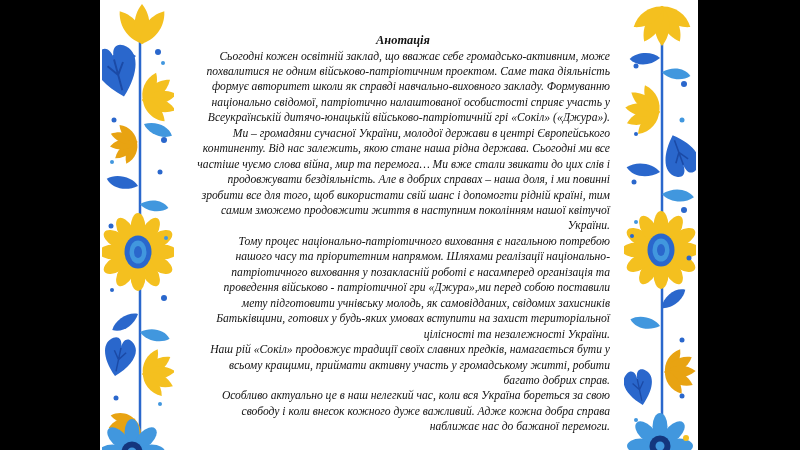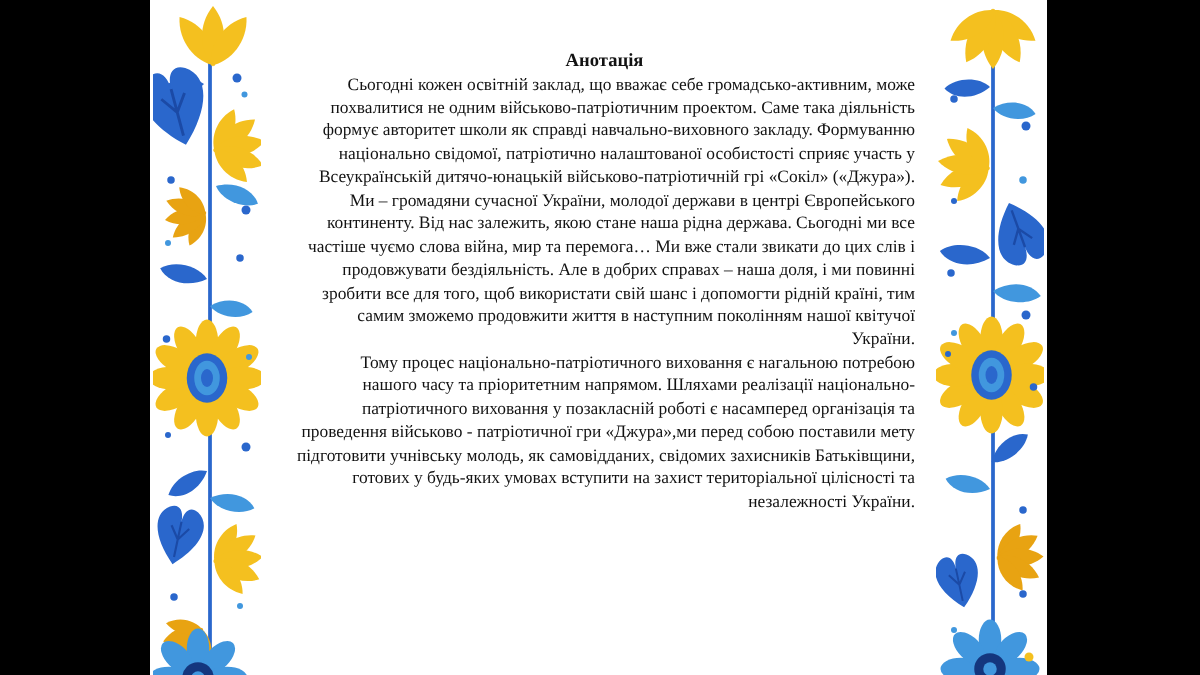--- a/index.html
+++ b/index.html
@@ -18,20 +18,21 @@
   .stem{stroke:var(--blue);stroke-width:2.5;fill:none;}
   .c-yellow{fill:var(--yellow);}
   .c-yellow-deep{fill:var(--yellow-deep);}
   .c-blue{fill:var(--blue);}
   .c-blue2{fill:var(--blue-light);}
   .c-navy{fill:var(--navy);}
   .vein{stroke:var(--blue-deep);stroke-width:1.2;fill:none;}
   .textblock{
     position:absolute;left:96px;top:33px;width:414px;
     color:var(--text,#121212);
+    font-style:italic;
   }
   .title{
     font-weight:bold;font-size:12.4px;line-height:15.5px;
     text-align:center;margin:0;
   }
   .textblock p{
     margin:0;font-size:11.6px;line-height:15.45px;text-indent:12px;
     text-align:right;
   }
 </style>
@@ -157,15 +158,17 @@
       <circle cx="12" cy="420" r="2" class="c-blue2"></circle>
       <circle cx="62" cy="438" r="3" class="c-yellow"></circle>
     </g>
   </svg>
 
   <div class="textblock">
     <div class="title">Анотація</div>
     <p>Сьогодні кожен освітній заклад, що вважає себе громадсько-активним, може похвалитися не одним військово-патріотичним проектом. Саме така діяльність формує авторитет школи як справді навчально-виховного закладу. Формуванню національно свідомої, патріотично налаштованої особистості сприяє участь у Всеукраїнській дитячо-юнацькій військово-патріотичній грі «Сокіл» («Джура»).</p>
     <p>Ми – громадяни сучасної України, молодої держави в центрі Європейського континенту. Від нас залежить, якою стане наша рідна держава. Сьогодні ми все частіше чуємо слова війна, мир та перемога… Ми вже стали звикати до цих слів і продовжувати бездіяльність. Але в добрих справах – наша доля, і ми повинні зробити все для того, щоб використати свій шанс і допомогти рідній країні, тим самим зможемо продовжити життя в наступним поколінням нашої квітучої України.</p>
     <p>Тому процес національно-патріотичного виховання є нагальною потребою нашого часу та пріоритетним напрямом. Шляхами реалізації національно-патріотичного виховання у позакласній роботі є насамперед організація та проведення військово - патріотичної гри «Джура»,ми перед собою поставили мету підготовити учнівську молодь, як самовідданих, свідомих захисників Батьківщини, готових у будь-яких умовах вступити на захист територіальної цілісності та незалежності України.</p>
+    <p>Наш рій «Сокіл» продовжує традиції своїх славних предків, намагається бути у всьому кращими, приймати активну участь у громадському житті, робити багато добрих справ.</p>
+    <p>Особливо актуально це в наш нелегкий час, коли вся Україна бореться за свою свободу і коли внесок кожного дуже важливий. Адже кожна добра справа наближає нас до бажаної перемоги.</p>
   </div>
 
 </div>
 
 </body></html>

